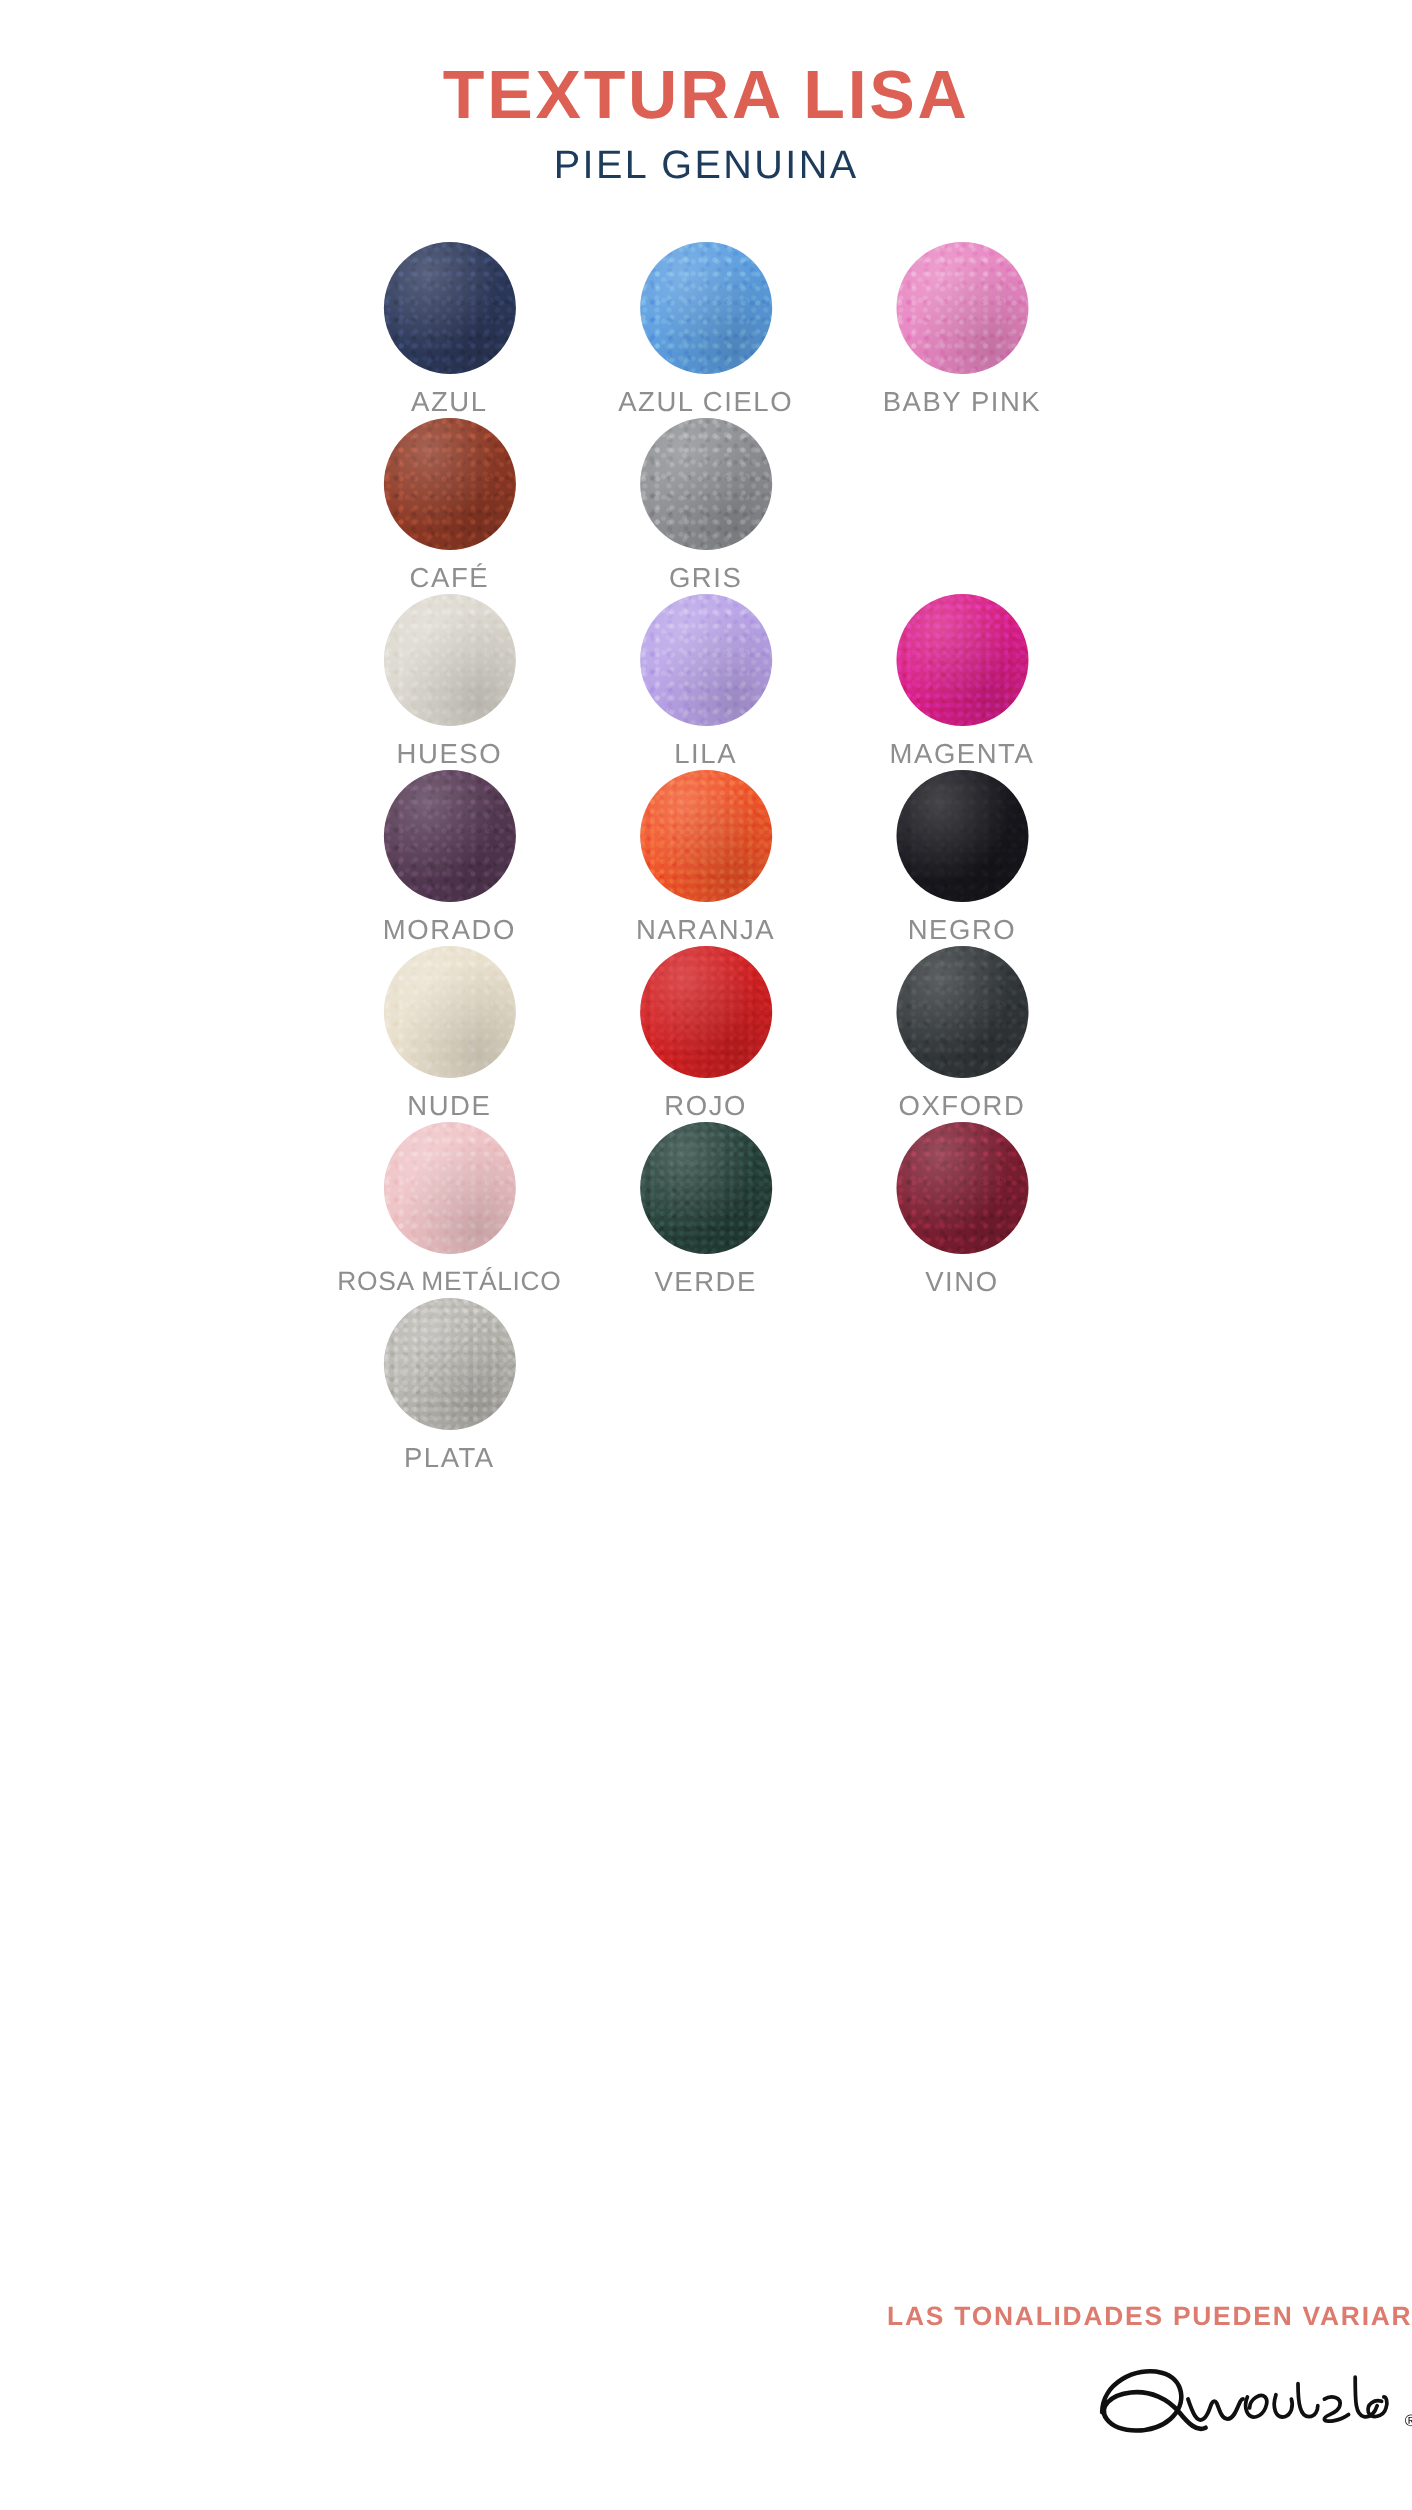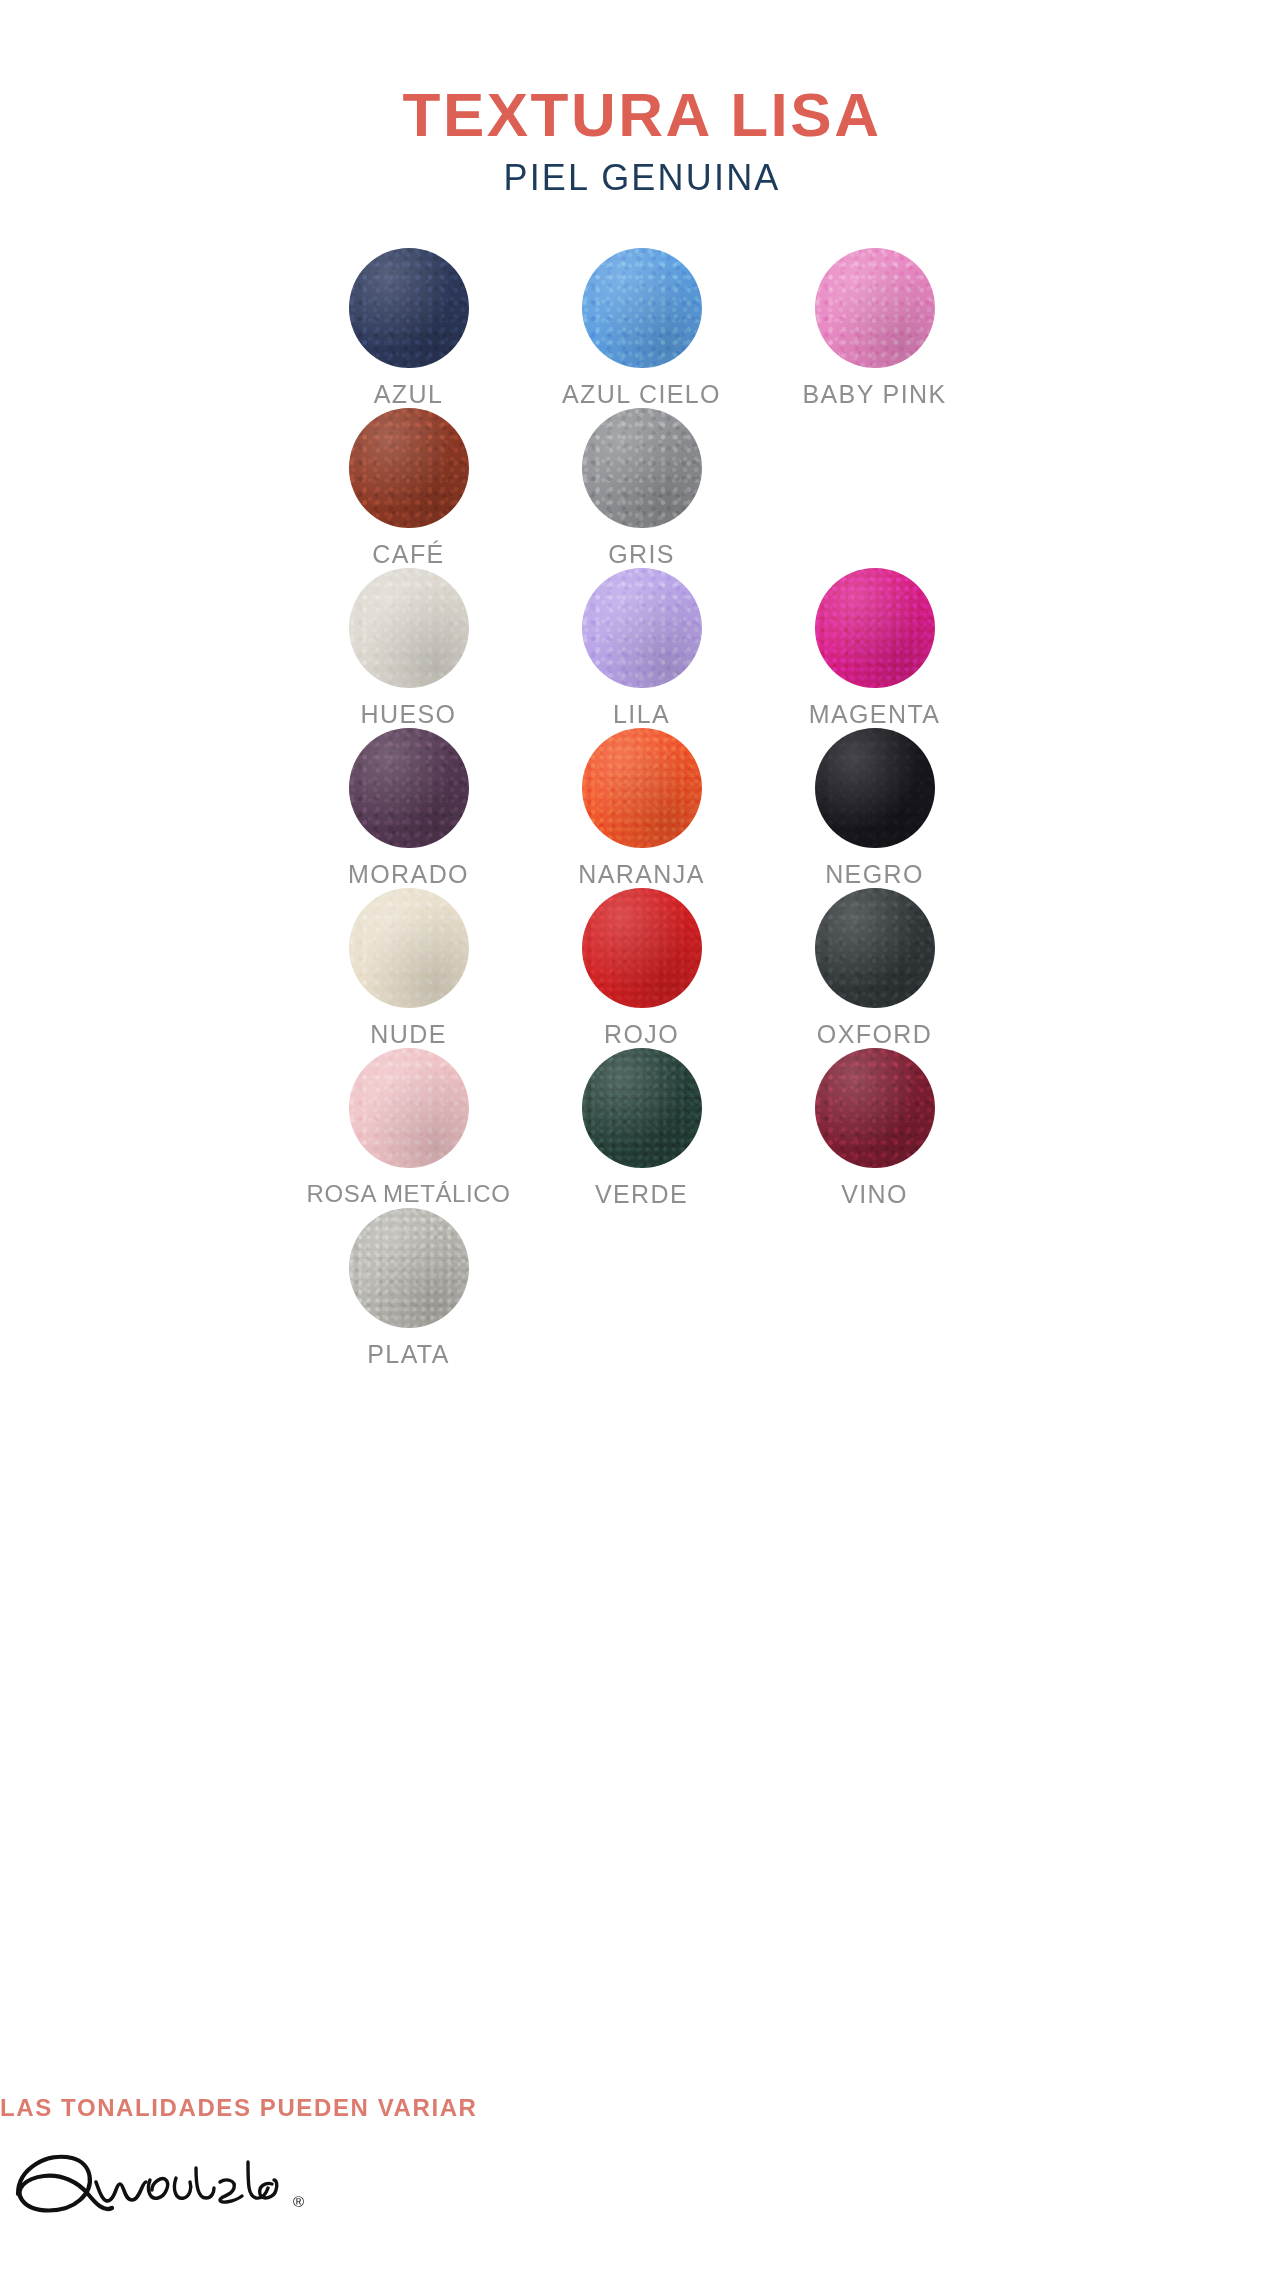--- a/index.html
+++ b/index.html
@@ -12,21 +12,21 @@
     position:relative;
   }
   .sheet{
     width:1284px;height:2282px;
     position:relative;
     box-sizing:border-box;
     display:flex;flex-direction:column;align-items:center;
   }
 
   
-  .header{margin-top:84px;text-align:center;width:100%;}
+  .header{margin-top:56px;text-align:center;width:100%;}
   .title{
     font-size:62px;font-weight:700;letter-spacing:2.5px;
     color:#dd6055;line-height:1.0;margin:0;
   }
   .subtitle{
     font-size:36px;font-weight:400;letter-spacing:2.2px;
     color:#1d3c5b;line-height:1.0;margin:14px 0 0 0;
   }
 
   
@@ -77,21 +77,21 @@
     margin-top:12px;
     font-size:25px;letter-spacing:1.4px;
     color:#8e8e8e;font-weight:400;white-space:nowrap;
     text-align:center;
   }
   .label.wide{font-size:24px;letter-spacing:.6px;}
 
   
   .footer{
     margin-top:auto;margin-bottom:48px;
-    width:100%;text-align:left;
+    width:100%;text-align:right;
   }
   .disclaimer{
     font-size:24px;font-weight:700;letter-spacing:1.6px;
     color:#dd7b6f;margin:0 0 16px 0;
   }
   .logo{
     display:inline-block;position:relative;
     height:92px;
   }
   .logo svg{display:block;}

